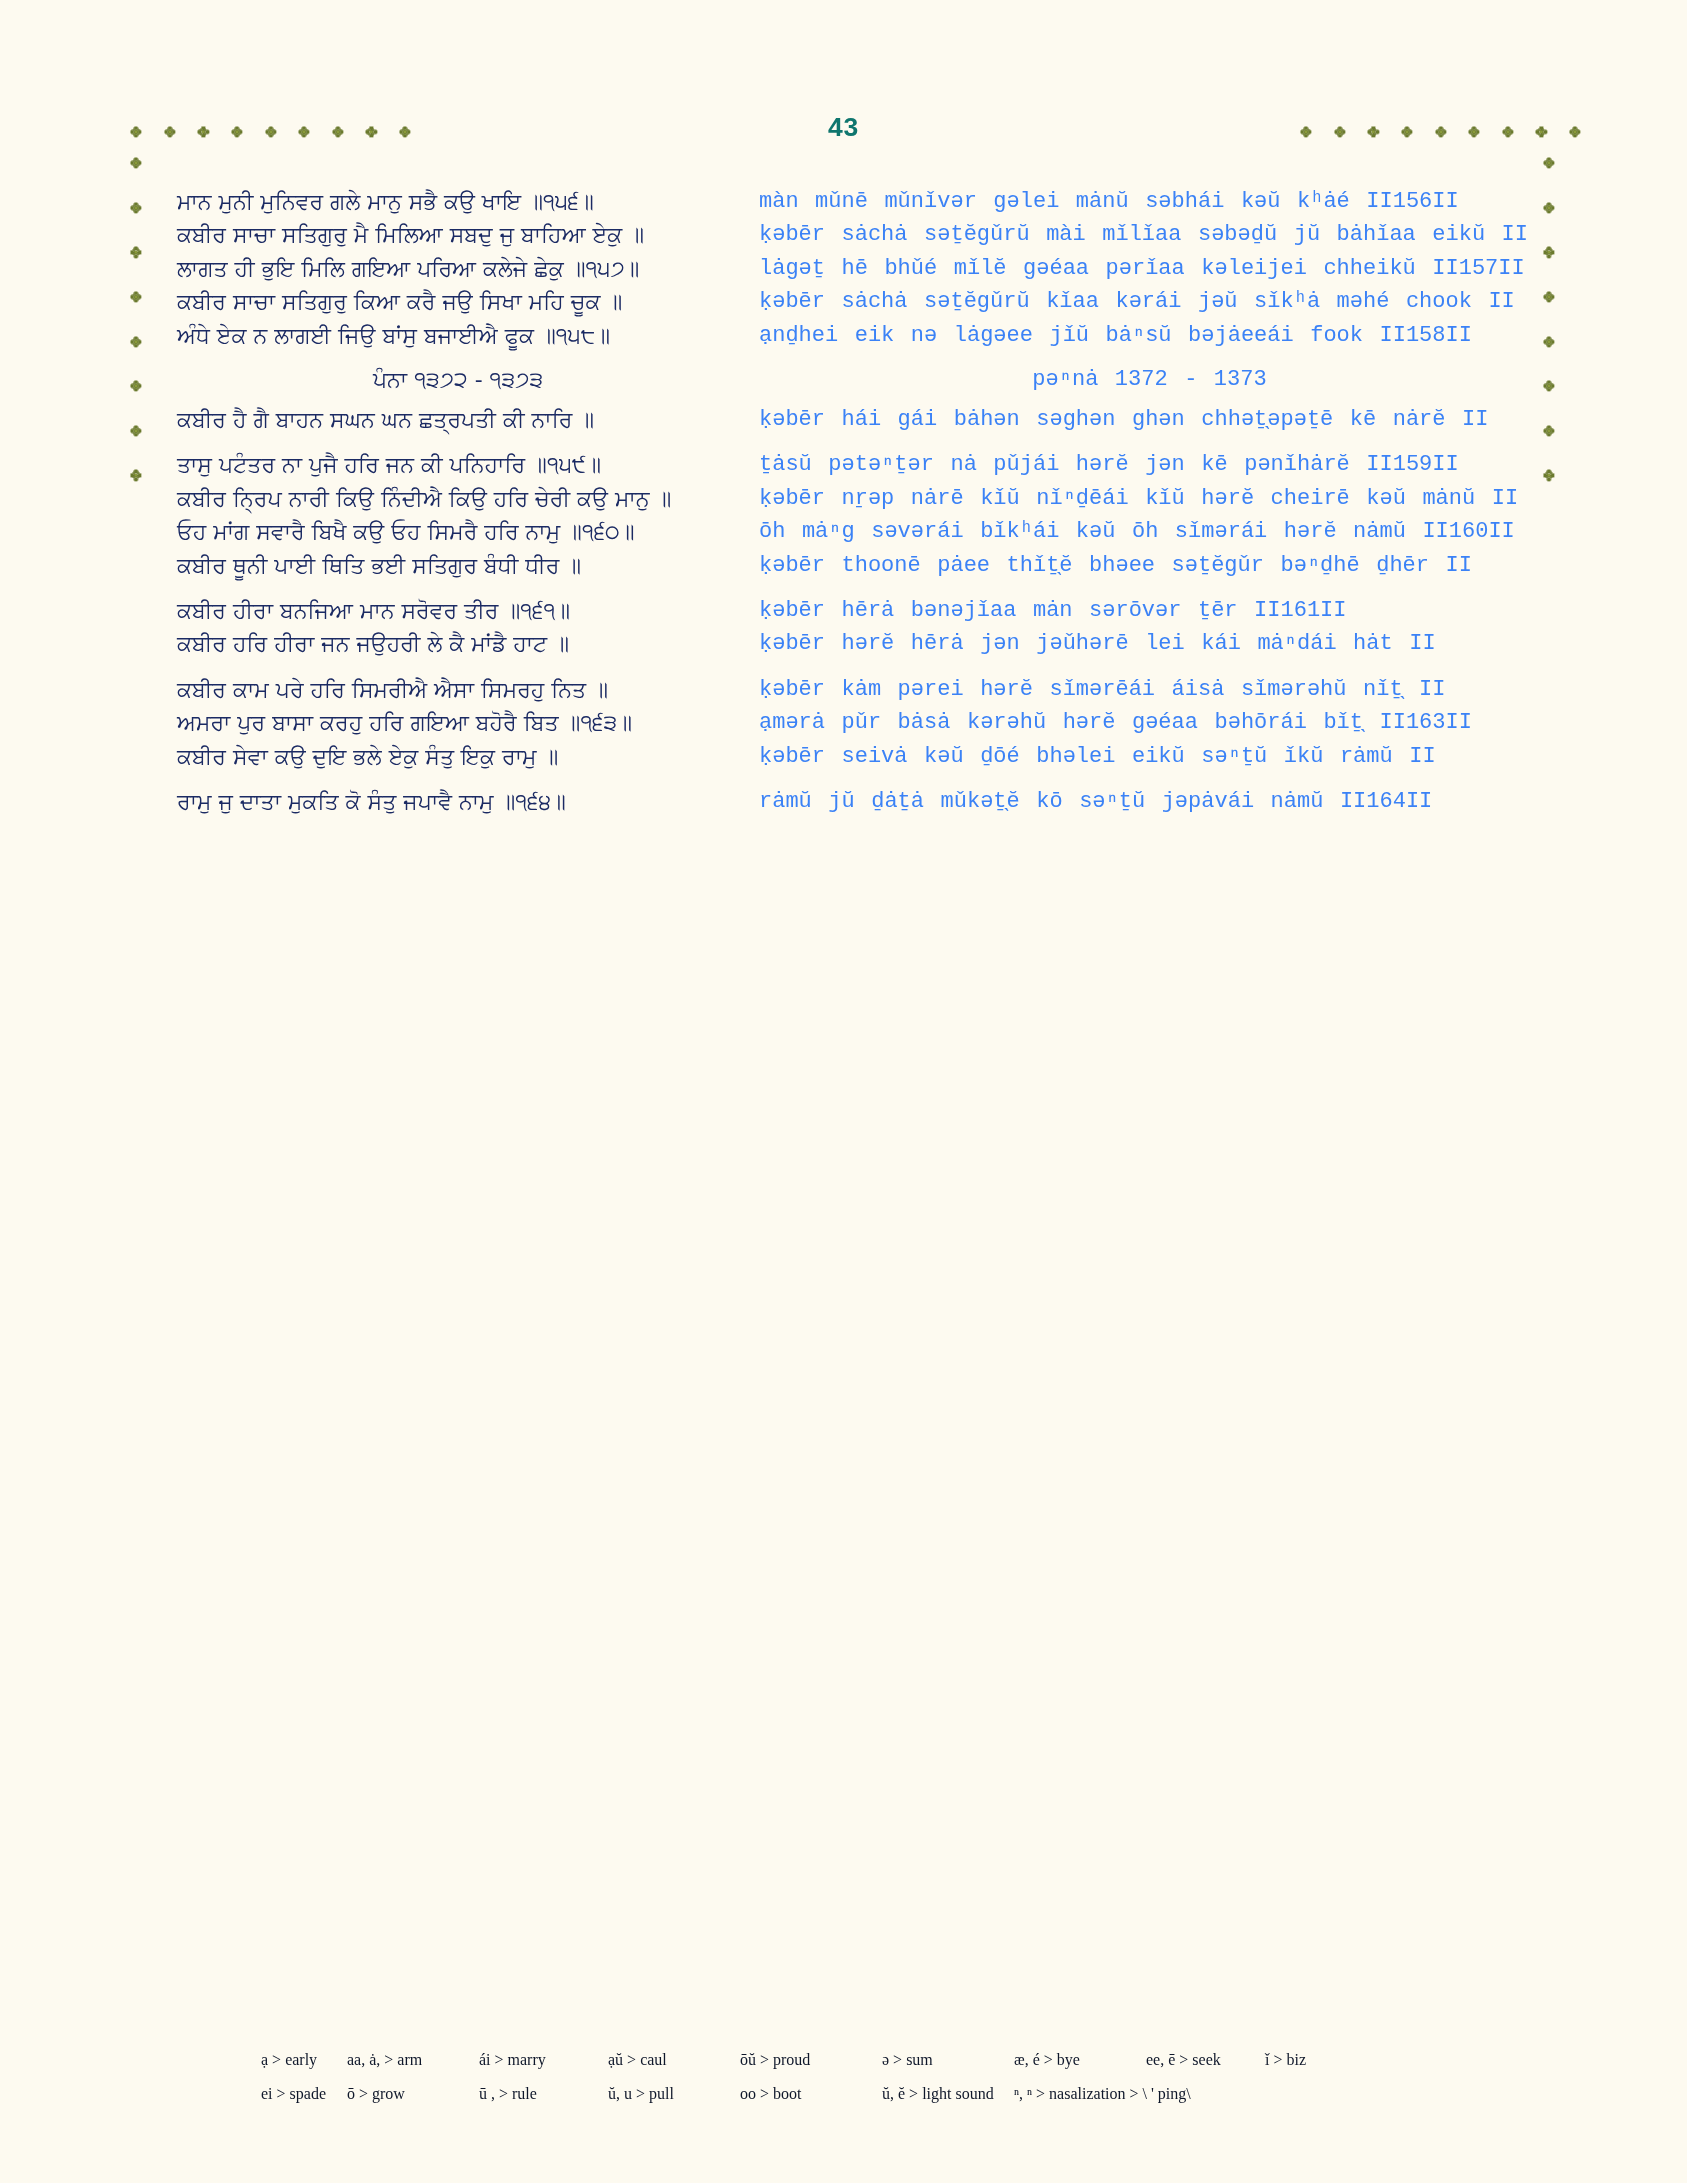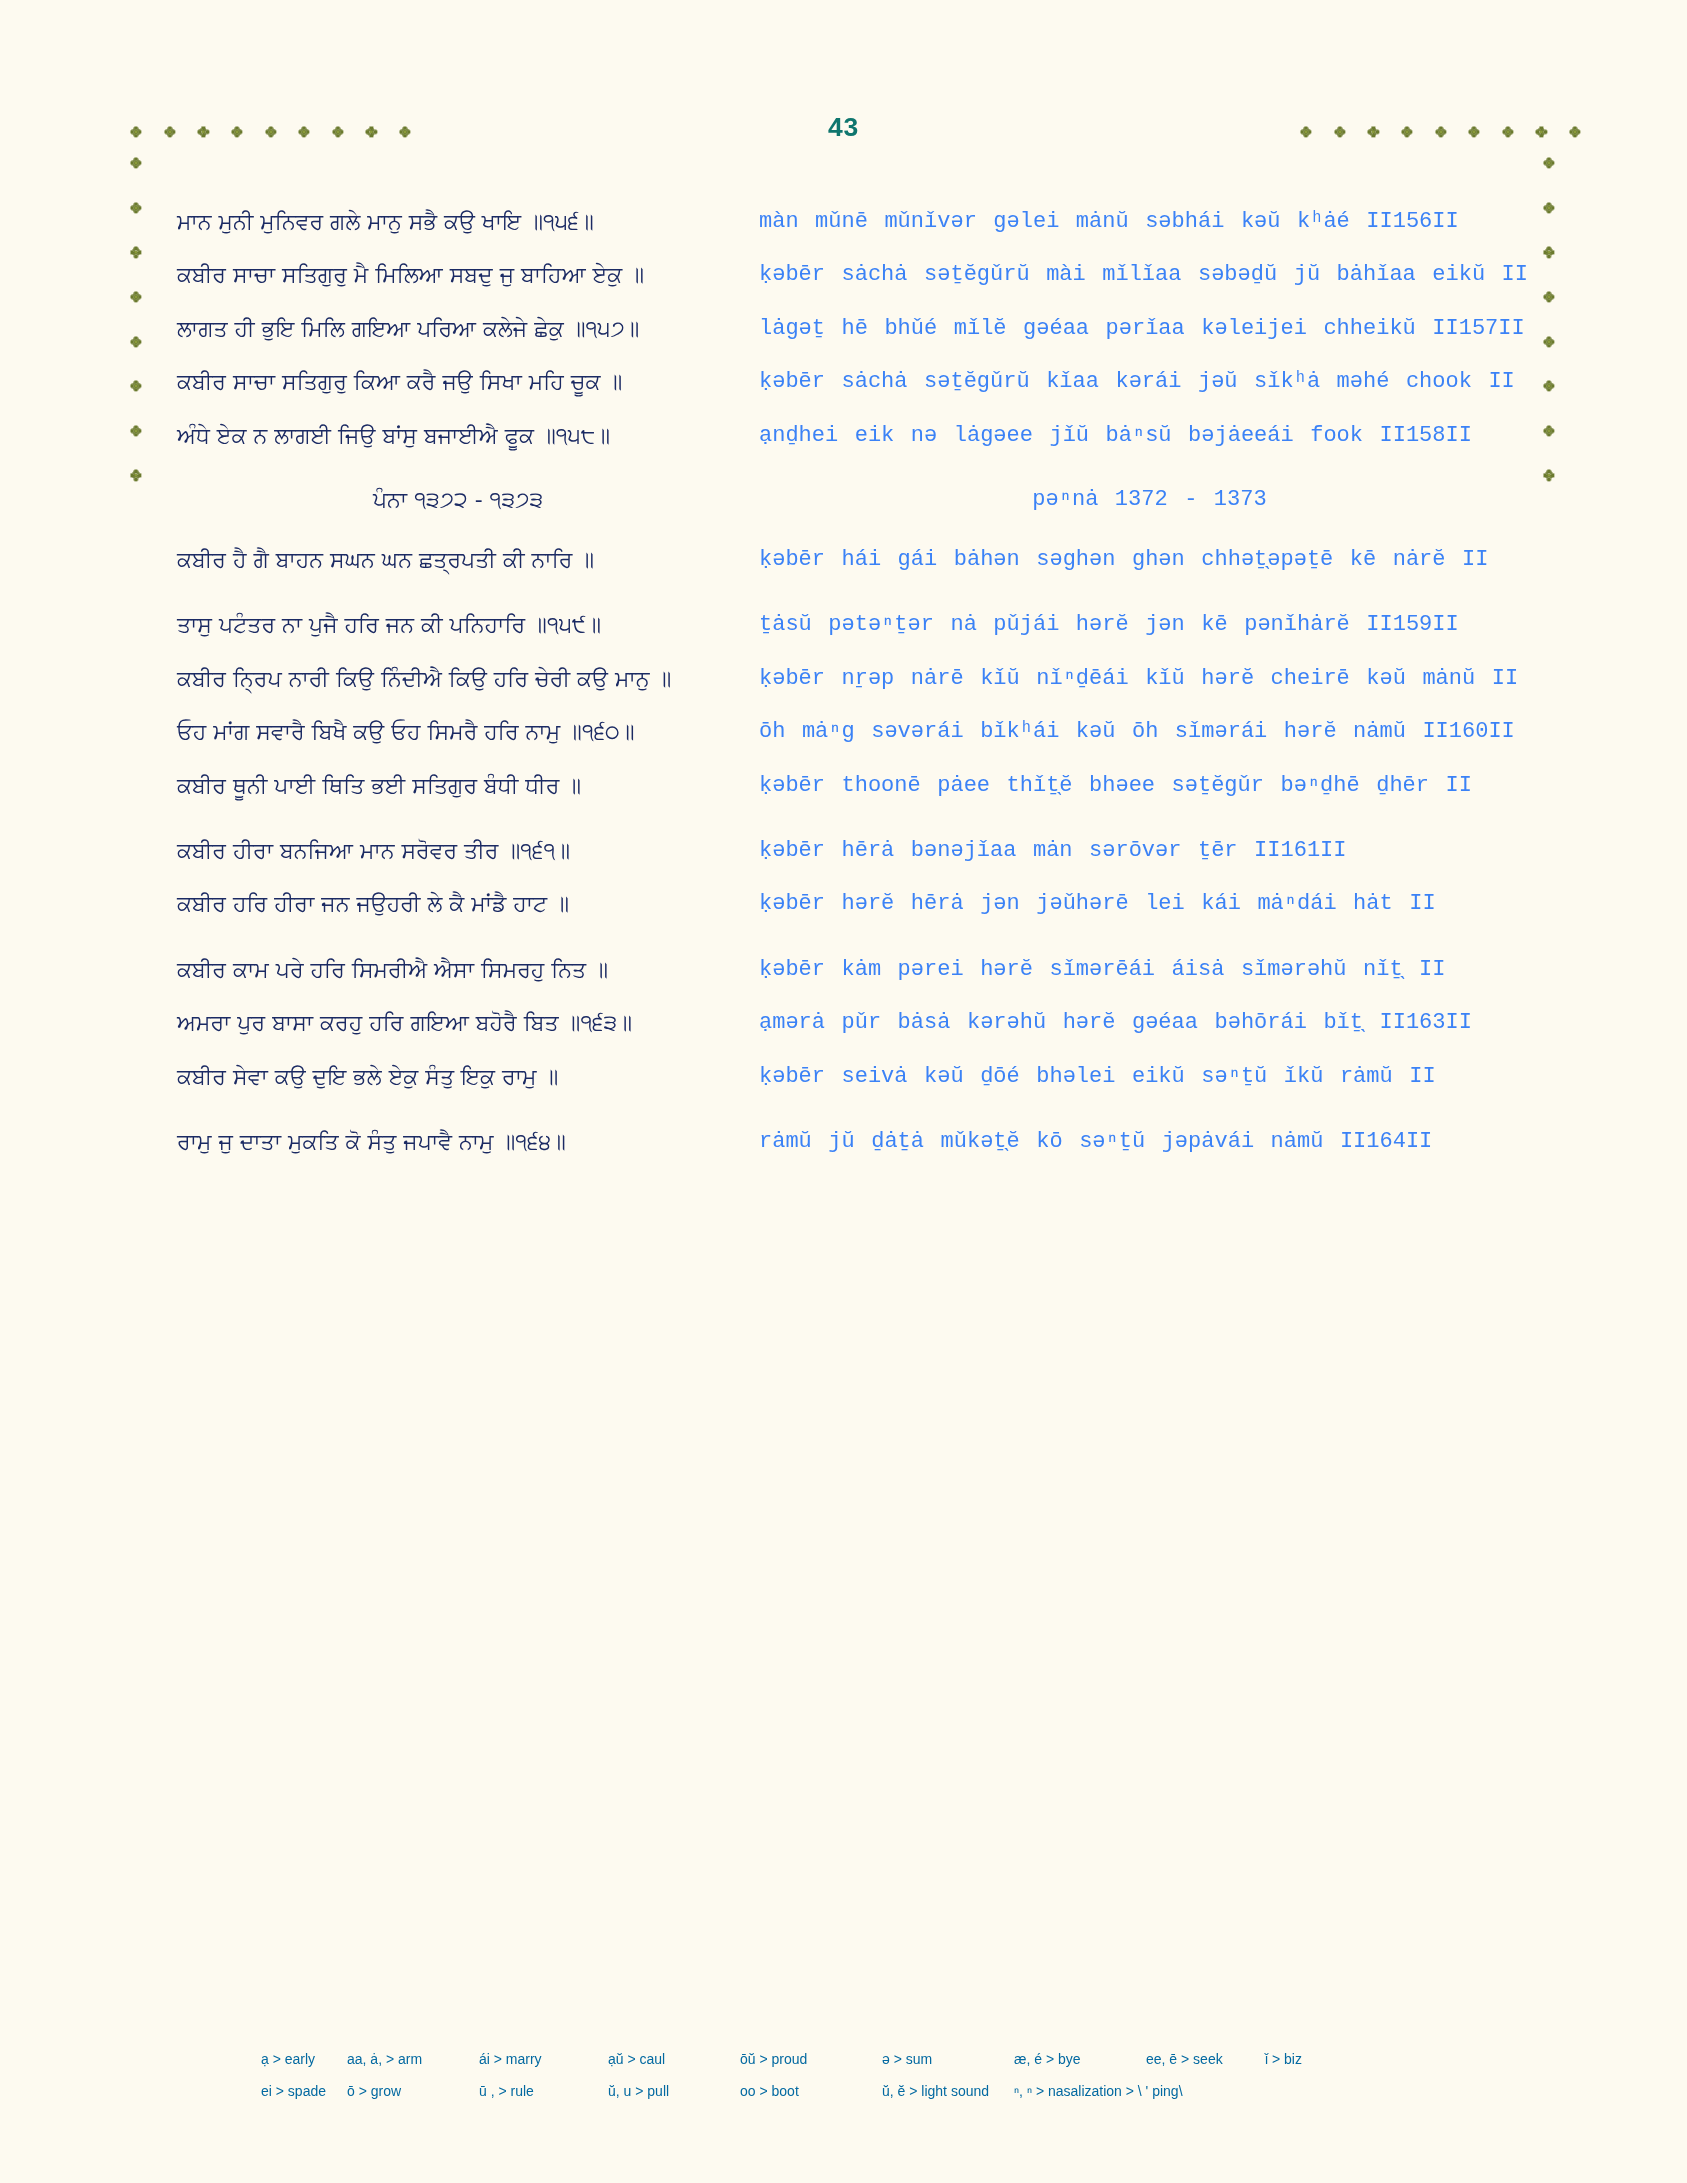--- a/index.html
+++ b/index.html
@@ -86,21 +86,20 @@
     top: 185px;
     width: 1383px;
   }
   .rows {
     display: block;
   }
   .row {
     display: flex;
     width: 100%;
     align-items: flex-start;
-    margin-top: 20px;
   }
   .col-gur {
     width: 582px;
     padding-right: 20px;
     box-sizing: border-box;
     font-size: 22px;
     line-height: 1.52;
     color: #1b2a63;
     font-family: "DejaVu Sans", sans-serif;
   }
@@ -124,23 +123,23 @@
     padding-top: 10.6px;
     padding-bottom: 6.6px;
   }
 
   
   #legend {
     position: absolute;
     left: 261px;
     top: 2051px;
     width: 1184px;
-    font-family: Liberation Sans, sans-serif;
-    font-size: 14px;
-    color: #0369a1;
+    font-family: Liberation Serif, serif;
+    font-size: 16px;
+    color: #0f172a;
   }
   .legend-row {
     display: flex;
     width: 100%;
     margin-bottom: 16px;
   }
   .legend-item {
     flex: 1 1 0;
     white-space: nowrap;
   }

